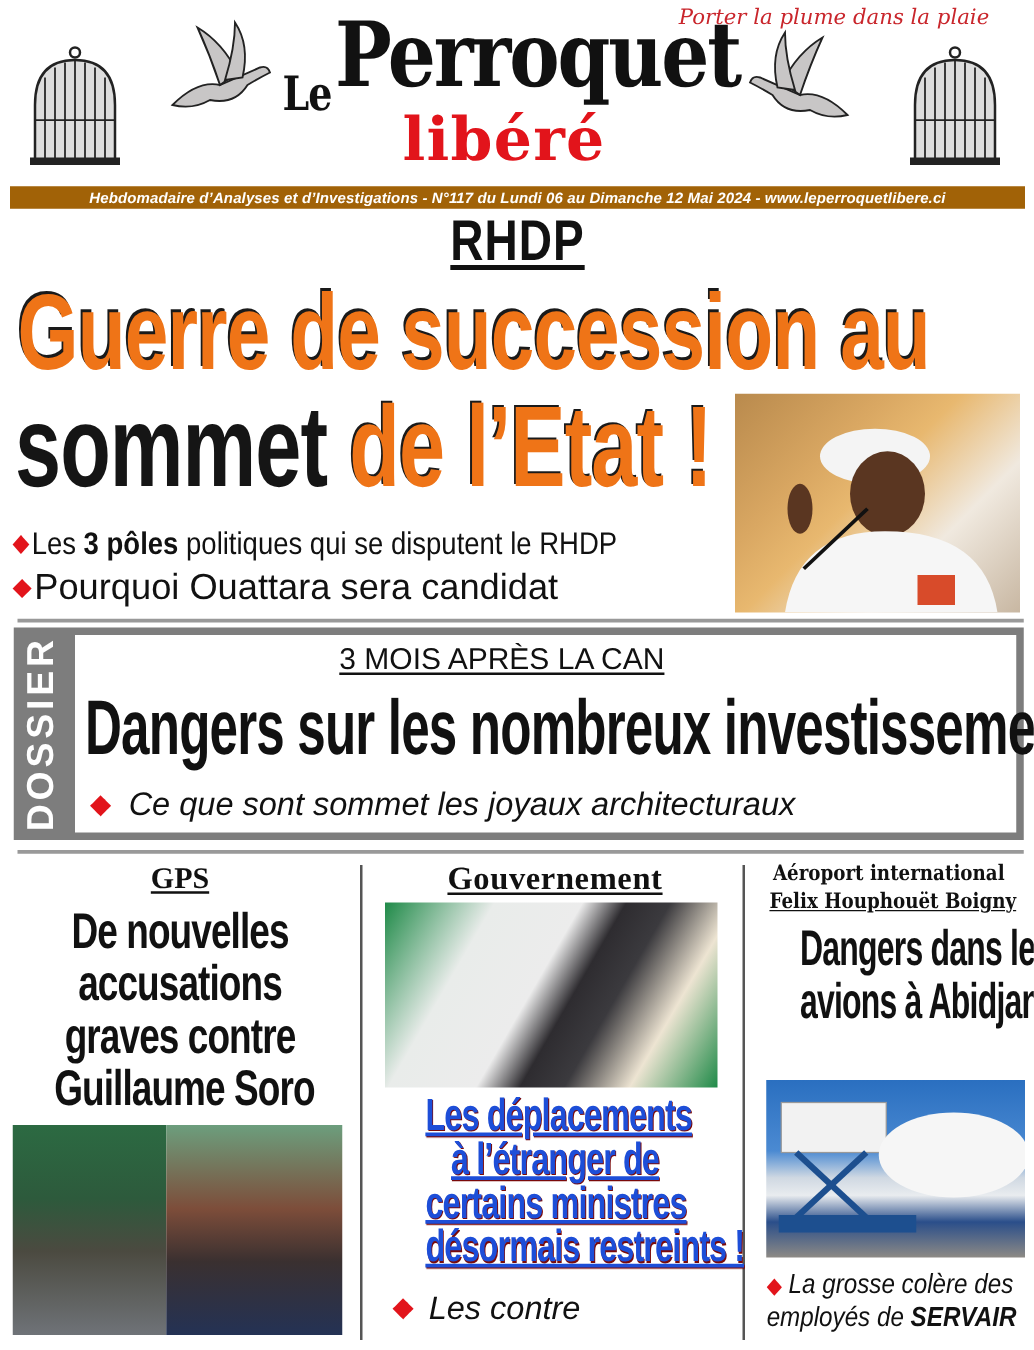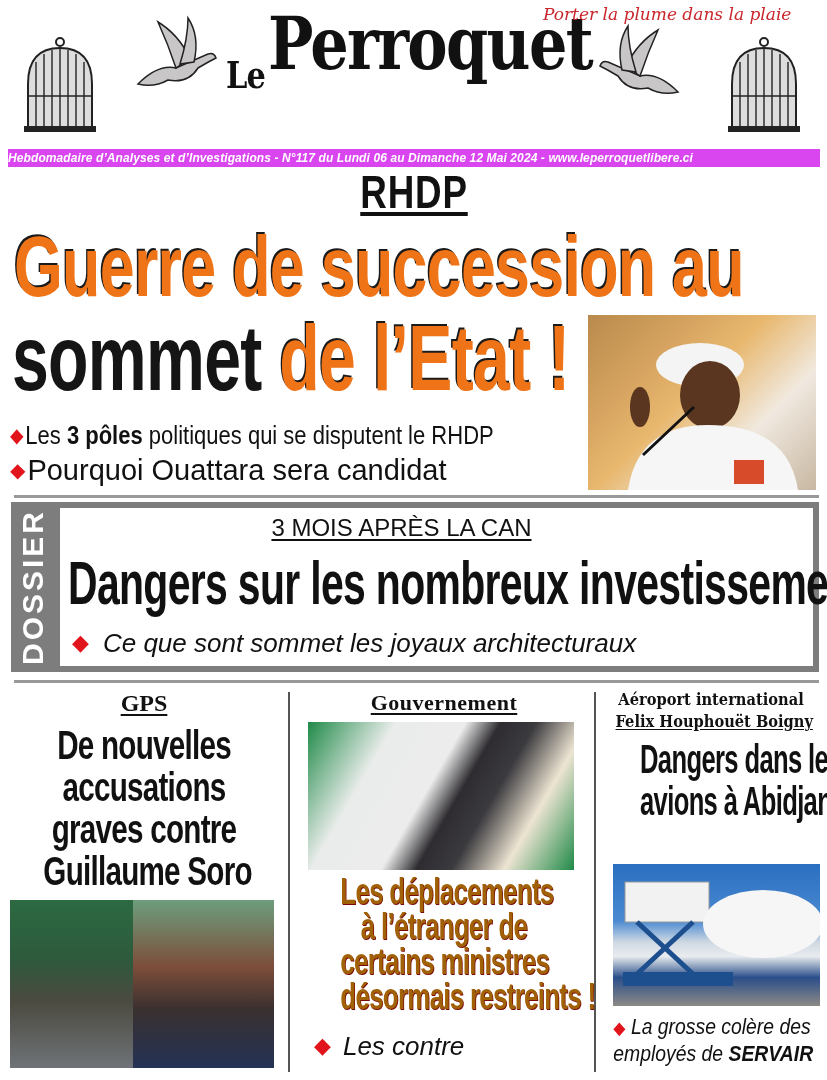--- a/index.html
+++ b/index.html
@@ -13,21 +13,21 @@
   .cage.right { left: 726px; }
   .bird { position: absolute; width: 92px; height: 80px; }
   .bird.left { left: 128px; top: 14px; }
   .bird.right { left: 596px; top: 22px; }
   .logo-le { position: absolute; left: 226px; top: 52px; font-family: "DejaVu Serif", serif; font-weight: 900; font-size: 38px; letter-spacing: -1px; color: #111; transform: scaleX(0.8); transform-origin: left; }
   .logo-perroquet { position: absolute; left: 268px; top: 8px; font-family: "DejaVu Serif", serif; font-weight: 900; font-size: 72px; letter-spacing: -2px; color: #111; transform: scaleX(0.84); transform-origin: left; line-height: 1; }
   .logo-libere { position: absolute; left: 322px; top: 88px; font-family: "DejaVu Serif", serif; font-weight: 900; font-size: 48px; letter-spacing: 1px; color: #e2141b; line-height: 1; }
   .slogan { position: absolute; left: 543px; top: 4px; font-family: "DejaVu Serif", serif; font-style: italic; font-size: 17px; color: #c9262c; }
   .price { position: absolute; left: 577px; top: 124px; font-family: "Liberation Sans", sans-serif; font-weight: 700; font-size: 16px; color: #111; margin-top: 27px; }
 
-  .info-band { position: absolute; left: 8px; top: 149px; width: 812px; height: 18px; background: #d946ef; color: #fff; font-family: "Liberation Sans", sans-serif; font-style: italic; font-weight: 700; font-size: 12px; line-height: 18px; text-align: left; letter-spacing: 0.1px; white-space: nowrap; }
+  .info-band { position: absolute; left: 8px; top: 149px; width: 812px; height: 18px; background: #a16207; color: #fff; font-family: "Liberation Sans", sans-serif; font-style: italic; font-weight: 700; font-size: 12px; line-height: 18px; text-align: center; letter-spacing: 0.1px; white-space: nowrap; }
 
   
   .kicker-rhdp { position: absolute; left: 329px; top: 168px; width: 170px; text-align: center; font-family: "Liberation Sans", sans-serif; font-weight: 900; font-size: 46px; line-height: 48px; text-decoration: underline; text-decoration-thickness: 4px; text-underline-offset: 4px; transform: scaleX(0.8); letter-spacing: 1px; }
   .headline-1 { position: absolute; left: 14px; top: 222px; width: 800px; font-family: "Liberation Sans", sans-serif; font-weight: 900; font-size: 86px; line-height: 88px; color: #ef7417; white-space: nowrap; transform: scaleX(0.73); transform-origin: left; letter-spacing: -1px; text-shadow: -2px -2px 0 #1a1a1a; }
   .headline-2 { position: absolute; left: 12px; top: 310px; white-space: nowrap; font-family: "Liberation Sans", sans-serif; font-weight: 900; font-size: 92px; line-height: 96px; transform: scaleX(0.72); transform-origin: left; letter-spacing: -1px; }
   .headline-2 .black { color: #151515; }
   .headline-2 .orange { color: #ef7417; text-shadow: -2px -2px 0 #1a1a1a; }
 
   .lead-photo { position: absolute; left: 588px; top: 315px; width: 228px; height: 175px; overflow: hidden; background: linear-gradient(135deg, #b98a4d 0%, #d9a762 30%, #e8b86f 45%, #f0e9df 70%, #c8b7a2 100%); }
   .lead-bullets { position: absolute; left: 10px; top: 418px; width: 580px; }
@@ -56,31 +56,31 @@
   .col-sep.a { left: 288px; }
   .col-sep.b { left: 594px; }
 
   .col { position: absolute; top: 688px; }
   .col-1 { left: 8px; width: 272px; }
   .col-2 { left: 300px; width: 288px; }
   .col-3 { left: 600px; width: 222px; }
 
   .serif-kicker { font-family: Liberation Serif, serif; font-weight: 700; text-align: center; text-decoration: underline; text-underline-offset: 3px; }
   .col-1 .serif-kicker { font-size: 24px; line-height: 30px; }
-  .col-2 .serif-kicker { font-size: 22px; line-height: 30px; letter-spacing: 0.5px; }
+  .col-2 .serif-kicker { font-size: 26px; line-height: 30px; letter-spacing: 0.5px; }
 
   .condensed { font-family: "Liberation Sans", sans-serif; font-weight: 900; display: block; text-align: center; white-space: nowrap; letter-spacing: -1px; }
   .gps-title { position: absolute; left: 0; top: 36px; width: 272px; }
   .gps-title .line { font-size: 40px; line-height: 42px; transform: scaleX(0.74); }
   .gps-photo { position: absolute; left: 2px; top: 212px; width: 264px; height: 168px; display: flex; overflow: hidden; }
   .gps-photo .p1 { flex: 1; background: linear-gradient(180deg, #2c6a42 0%, #2d5a3c 35%, #4b4a40 60%, #6f7378 100%); }
   .gps-photo .p2 { flex: 1.15; background: linear-gradient(180deg, #6c9e7d 0%, #7d4d3a 40%, #3a3030 65%, #243255 100%); }
 
   .gov-photo { position: absolute; left: 8px; top: 34px; width: 266px; height: 148px; background: linear-gradient(120deg, #1f8a48 0%, #e9ecea 25%, #ececec 45%, #2e2c30 55%, #3b3a3e 65%, #ede4d2 80%, #1f8a48 100%); }
-  .gov-title { position: absolute; left: 0; top: 186px; width: 288px; color: #a16207; }
+  .gov-title { position: absolute; left: 0; top: 186px; width: 288px; color: #1d4ed8; text-decoration: underline; }
   .gov-title .line { font-size: 36px; line-height: 35px; transform: scaleX(0.72); text-shadow: 1px 1px 0 #7a0a0a; }
   .gov-sub { position: absolute; left: 14px; top: 342px; white-space: nowrap; font-style: italic; font-size: 26px; line-height: 32px; display: flex; align-items: center; }
   .gov-sub .diamond { color: #e2141b; font-style: normal; font-size: 22px; margin-right: 12px; }
 
   .airport-kicker { font-family: "DejaVu Serif", serif; font-weight: 700; text-align: center; font-size: 17px; line-height: 22px; transform: scaleX(0.86); white-space: nowrap; }
   .airport-kicker.u { text-decoration: underline; text-underline-offset: 2px; }
   .airport-title { position: absolute; left: 0; top: 50px; width: 222px; }
   .airport-title .line { font-size: 40px; line-height: 42px; transform: scaleX(0.64); }
   .airport-photo { position: absolute; left: 13px; top: 176px; width: 207px; height: 142px; background: linear-gradient(180deg, #2a6fc0 0%, #4b8ad2 40%, #cfd8e2 55%, #e9ecef 65%, #2a4e8a 80%, #8d8a85 100%); }
   .airport-sub { position: absolute; left: 0; top: 326px; width: 222px; text-align: center; font-style: italic; font-size: 22px; line-height: 26px; transform: scaleX(0.88); white-space: nowrap; }
@@ -106,20 +106,21 @@
     </g>
     <rect x="2" y="90" width="72" height="6" fill="#222"></rect>
   </svg>
   <svg class="bird left" viewBox="0 0 92 80">
     <path d="M10 70 Q30 50 48 54 L80 40 Q86 38 88 44 Q80 48 70 54 Q60 70 40 66 Q26 74 10 70 Z" fill="#c8c6c6" stroke="#222" stroke-width="1.5"></path>
     <path d="M48 54 Q40 30 30 8 Q50 20 62 44 Z" fill="#c8c6c6" stroke="#222" stroke-width="1.5"></path>
     <path d="M52 50 Q60 24 60 4 Q72 22 66 48 Z" fill="#c8c6c6" stroke="#222" stroke-width="1.5"></path>
   </svg>
   <div class="logo-le">Le</div>
   <div class="logo-perroquet">Perroquet</div>
+  <div class="logo-libere">libéré</div>
   <div class="slogan">Porter la plume dans la plaie</div>
   <svg class="bird right" viewBox="0 0 92 80">
     <g transform="translate(92,0) scale(-1,1)">
       <path d="M10 70 Q30 50 48 54 L80 40 Q86 38 88 44 Q80 48 70 54 Q60 70 40 66 Q26 74 10 70 Z" fill="#c8c6c6" stroke="#222" stroke-width="1.5"></path>
       <path d="M48 54 Q40 30 30 8 Q50 20 62 44 Z" fill="#c8c6c6" stroke="#222" stroke-width="1.5"></path>
       <path d="M52 50 Q60 24 60 4 Q72 22 66 48 Z" fill="#c8c6c6" stroke="#222" stroke-width="1.5"></path>
     </g>
   </svg>
   <svg class="cage right" viewBox="0 0 76 98">
     <circle cx="38" cy="6" r="4" fill="none" stroke="#222" stroke-width="2"></circle>

